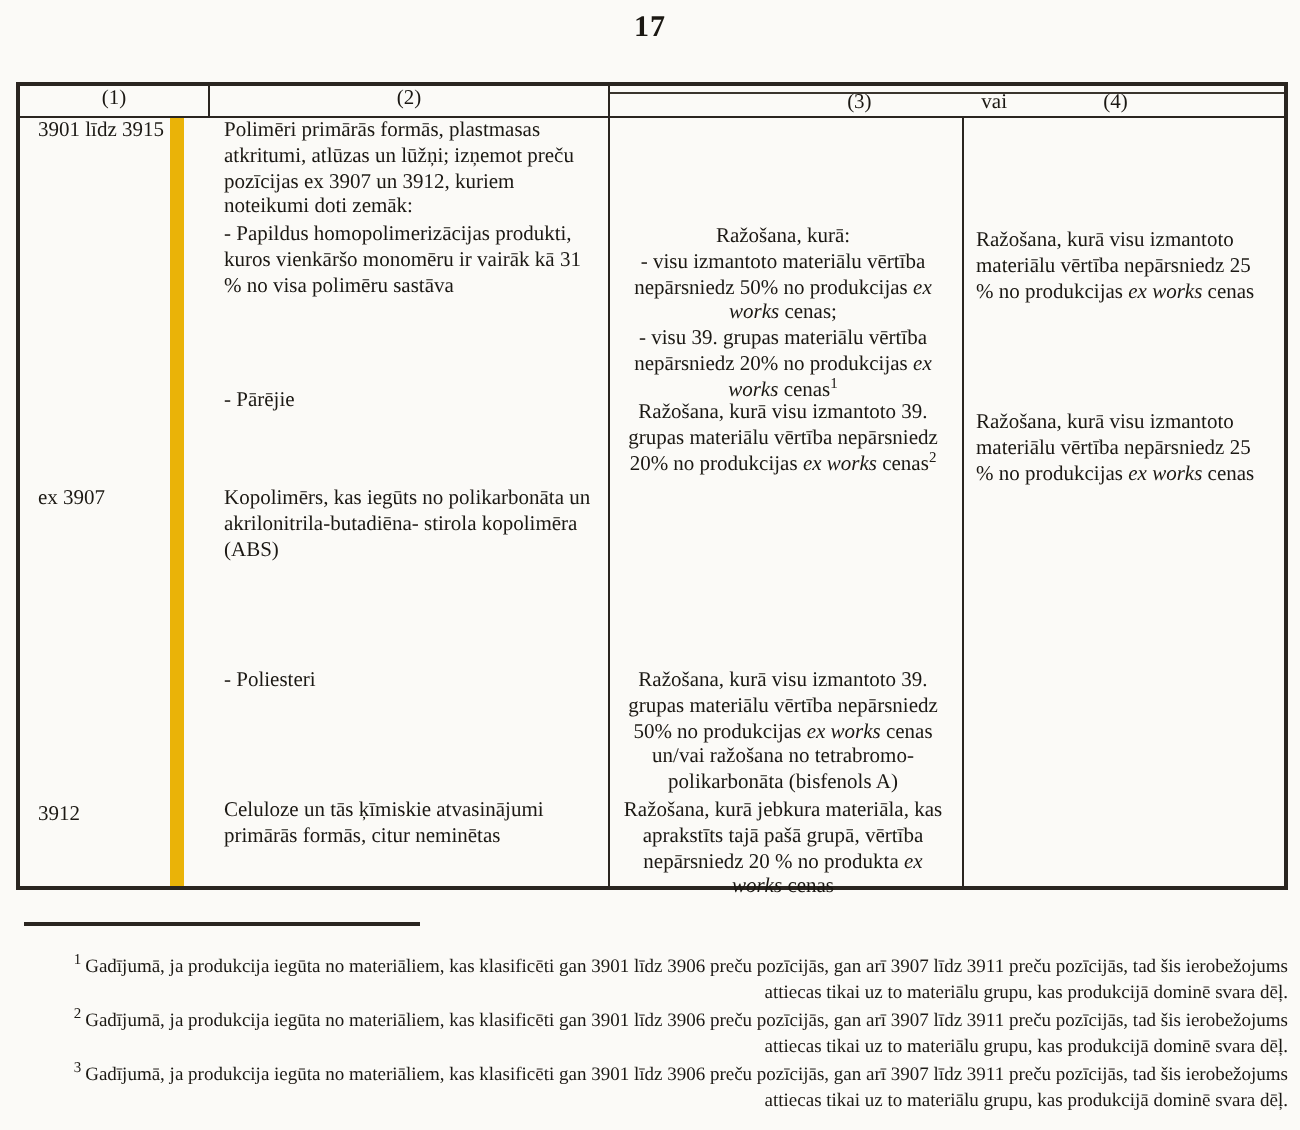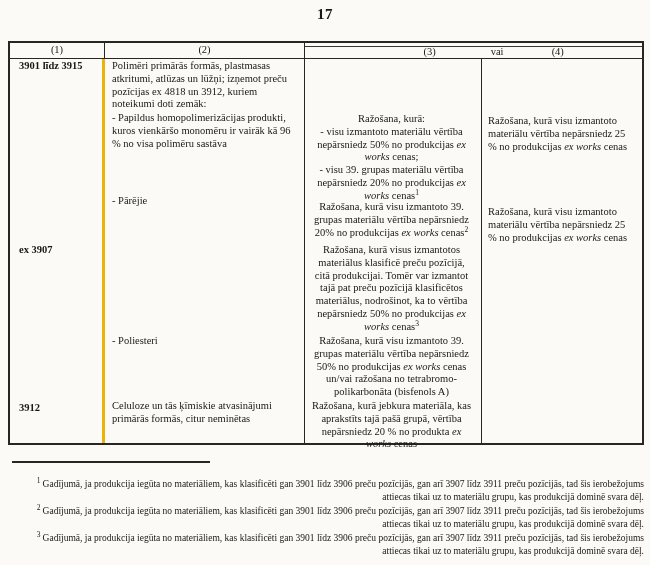--- a/index.html
+++ b/index.html
@@ -24,21 +24,21 @@
     padding-top:1px; }
   .hc1 { left:0; width:95px; border-right:1px solid #2a2520; }
   .hc2 { left:95px; width:200px; border-right:1px solid #2a2520; }
   .hc34 { left:295px; right:0; }
   .hc34 .dline { position:absolute; left:0; top:3px; width:100%; height:1px;
     background:#3a352e; }
   .hlbl { position:absolute; top:3px; transform:translateX(-50%); }
   .p3 { left:37%; } .pvai { left:57%; } .p4 { left:75%; }
   .tbody { position:absolute; left:0; top:16px; bottom:0; width:100%; }
   .bcell { position:absolute; top:0; height:100%; }
-  .bc1 { left:0; width:95px; border-right:3px solid #eab308;font-weight:bold; }
+  .bc1 { left:0; width:82px; border-right:7px solid #eab308; }
   .bc2 { left:95px; width:200px; border-right:1px solid #2a2520; }
   .bc3 { left:295px; width:177px; border-right:1px solid #2a2520; }
   .bc4 { left:472px; right:0;text-decoration:underline; }
   .blk { position:absolute; left:7px; right:3px;
     font-size:10.5px; line-height:12.8px; }
   .bc1 .blk { left:9px; right:2px; }
   .bc3 .blk { left:5px; right:8px;text-align:center; }
   .bc4 .blk { left:6px; right:10px; }
   .blk i { font-style:italic; }
   sup { font-size:7.5px; line-height:0; vertical-align:4px; }
@@ -71,31 +71,31 @@
 
     <div class="tbody">
 
       <div class="bcell bc1">
         <div class="blk" style="top:1px">3901 līdz 3915</div>
         <div class="blk" style="top:185px">ex 3907</div>
         <div class="blk" style="top:343px">3912</div>
       </div>
 
       <div class="bcell bc2">
-        <div class="blk" style="top:1px">Polimēri primārās formās, plastmasas atkritumi, atlūzas un lūžņi; izņemot preču pozīcijas ex 4818 un 3912, kuriem noteikumi doti zemāk:</div>
-        <div class="blk" style="top:53px">- Papildus homopolimerizācijas produkti, kuros vienkāršo monomēru ir vairāk kā 96 % no visa polimēru sastāva</div>
+        <div class="blk" style="top:1px">Polimēri primārās formās, plastmasas atkritumi, atlūzas un lūžņi; izņemot preču pozīcijas ex 3907 un 3912, kuriem noteikumi doti zemāk:</div>
+        <div class="blk" style="top:53px">- Papildus homopolimerizācijas produkti, kuros vienkāršo monomēru ir vairāk kā 31 % no visa polimēru sastāva</div>
         <div class="blk" style="top:136px">- Pārējie</div>
+        <div class="blk" style="top:185px">Kopolimērs, kas iegūts no polikarbonāta un akrilonitrila-butadiēna- stirola kopolimēra (ABS)</div>
         <div class="blk" style="top:341px">Celuloze un tās ķīmiskie atvasinājumi primārās formās, citur neminētas</div>
         <div class="blk" style="top:276px">- Poliesteri</div>
       </div>
 
       <div class="bcell bc3">
         <div class="blk" style="top:54px">Ražošana, kurā:<br>- visu izmantoto materiālu vērtība nepārsniedz 50% no produkcijas <i>ex works</i> cenas;<br>- visu 39. grupas materiālu vērtība nepārsniedz 20% no produkcijas <i>ex works</i> cenas<sup>1</sup></div>
         <div class="blk" style="top:142px">Ražošana, kurā visu izmantoto 39. grupas materiālu vērtība nepārsniedz 20% no produkcijas <i>ex works</i> cenas<sup>2</sup></div>
-        <div class="blk" style="top:185px">Ražošana, kurā visus izmantotos materiālus klasificē preču pozīcijā, citā produkcijai. Tomēr var izmantot tajā pat preču pozīcijā klasificētos materiālus, nodrošinot, ka to vērtība nepārsniedz 50% no produkcijas <i>ex works</i> cenas<sup>3</sup></div>
         <div class="blk" style="top:276px">Ražošana, kurā visu izmantoto 39. grupas materiālu vērtība nepārsniedz 50% no produkcijas <i>ex works</i> cenas un/vai ražošana no tetrabromo-polikarbonāta (bisfenols A)</div>
         <div class="blk" style="top:341px">Ražošana, kurā jebkura materiāla, kas aprakstīts tajā pašā grupā, vērtība nepārsniedz 20 % no produkta <i>ex works</i> cenas</div>
       </div>
 
       <div class="bcell bc4">
         <div class="blk" style="top:56px">Ražošana, kurā visu izmantoto materiālu vērtība nepārsniedz 25 % no produkcijas <i>ex works</i> cenas</div>
         <div class="blk" style="top:147px">Ražošana, kurā visu izmantoto materiālu vērtība nepārsniedz 25 % no produkcijas <i>ex works</i> cenas</div>
       </div>
 
     </div>

